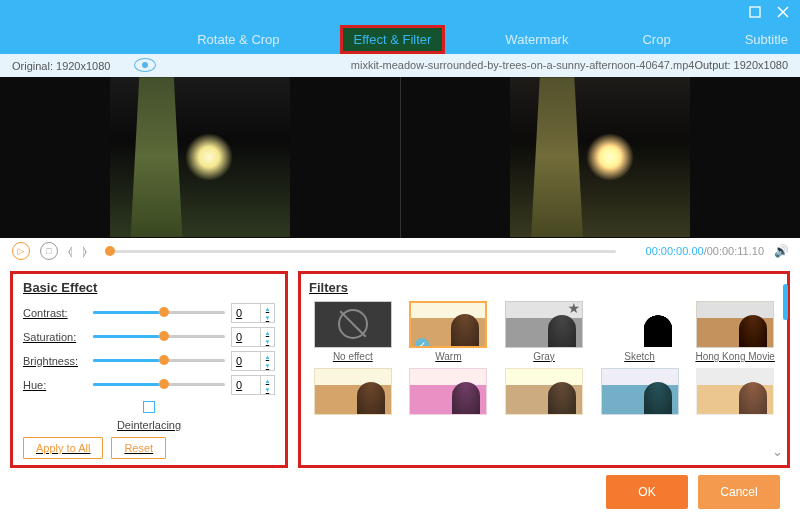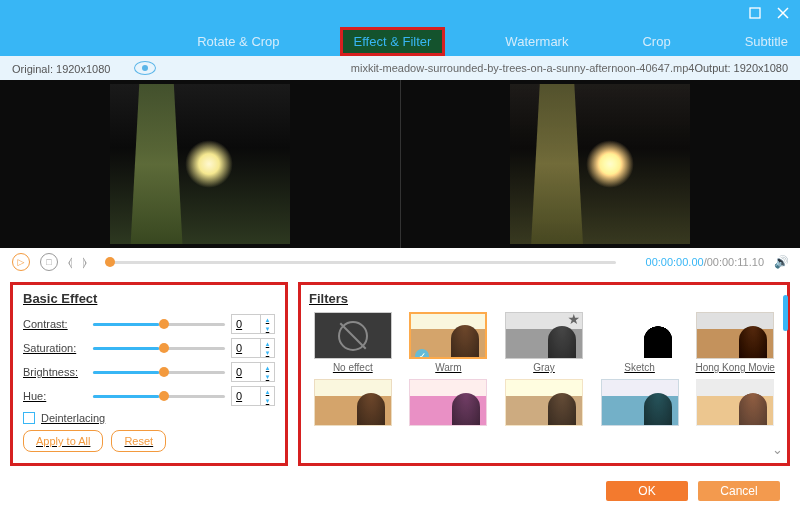--- a/index.html
+++ b/index.html
@@ -38,24 +38,24 @@
 .panel h3 { font-size: 13px; font-weight: bold; color: #333; margin-bottom: 6px; }
 .effect-row { display: flex; align-items: center; height: 24px; gap: 6px; }
 .effect-row label { width: 64px; font-size: 11px; color: #444; }
 .slider { flex: 1; height: 3px; background: #ccc; position: relative; border-radius: 2px; }
 .slider .fill { position: absolute; height: 100%; background: #38b6f5; border-radius: 2px; width: 50%; }
 .slider .kn { position: absolute; left: 50%; top: -4px; width: 10px; height: 10px; background: #f39a3e; border-radius: 50%; }
 .numbox { width: 44px; height: 20px; border: 1px solid #ccc; display: flex; align-items: center; }
 .numbox input { width: 28px; border: none; font-size: 11px; padding-left: 4px; outline: none; }
 .numbox .spins { width: 14px; display: flex; flex-direction: column; border-left: 1px solid #ccc; }
 .numbox .spins span { height: 9px; font-size: 7px; text-align: center; color: #38b6f5; cursor: pointer; line-height: 9px; }
-.chk { display: flex; align-items: center; gap: 6px; margin-top: 4px; font-size: 11px; color: #444; }
+.chk { display: flex; align-items: center; gap: 6px; margin-top: 4px; font-size: 11px; color: #444; flex-direction: column; }
 .chk .box { width: 12px; height: 12px; border: 1px solid #38b6f5; }
 .btnrow { display: flex; gap: 8px; margin-top: 6px; }
-.btnrow button { flex: 0 0 auto; padding: 4px 12px; background: #fff; border: 1px solid #f39a3e; color: #f39a3e; font-size: 11px; border-radius: 8px; cursor: pointer; }
+.btnrow button { flex: 0 0 auto; padding: 4px 12px; background: #fff; border: 1px solid #f39a3e; color: #f39a3e; font-size: 11px; border-radius: 1px; cursor: pointer; }
 .filters-grid { display: grid; grid-template-columns: repeat(5, 1fr); gap: 6px 8px; }
 .filter-item { display: flex; flex-direction: column; align-items: center; gap: 3px; cursor: pointer; }
 .filter-thumb { width: 78px; height: 47px; background: linear-gradient(to bottom, #c8b8a0 0%, #a88860 100%); border: 1px solid #ccc; position: relative; overflow: hidden; }
 .filter-thumb.none { background: #3a3a3a; display: flex; align-items: center; justify-content: center; }
 .filter-thumb.none::before { content: ''; width: 26px; height: 26px; border: 2px solid #888; border-radius: 50%; position: absolute; }
 .filter-thumb.none::after { content: ''; width: 36px; height: 2px; background: #888; transform: rotate(45deg); position: absolute; }
 .filter-thumb.desert::before { content: ''; position: absolute; inset: 0; background: linear-gradient(to bottom, #d4e6ee 0 35%, #c49668 35% 100%); }
 .filter-thumb.desert::after { content: ''; position: absolute; right: 6px; bottom: 0; width: 28px; height: 32px; background: radial-gradient(ellipse at top, #6b4028, #3a2418); border-radius: 14px 14px 0 0; }
 .filter-thumb.sel { border: 2px solid #f39a3e; }
 .filter-thumb .chkmark { position: absolute; left: 4px; bottom: -6px; width: 14px; height: 14px; background: #38b6f5; border-radius: 50%; color: #fff; font-size: 9px; display: flex; align-items: center; justify-content: center; }
@@ -65,21 +65,21 @@
 .f-sketch { filter: grayscale(1) contrast(3) brightness(1.4); }
 .f-hk { filter: sepia(0.15) contrast(1.35) brightness(0.88); }
 .f-warm { filter: sepia(0.4) saturate(1.3); }
 .f-mask { filter: sepia(0.3) hue-rotate(280deg) saturate(1.2); }
 .f-old { filter: sepia(0.55); }
 .f-cool { filter: sepia(0.25) hue-rotate(160deg); }
 .f-over { filter: brightness(1.4) contrast(0.85); }
 .scrollrail { position: absolute; right: -1px; top: 10px; width: 5px; height: 36px; background: #38b6f5; border-radius: 3px; }
 .chev { position: absolute; right: 4px; bottom: 6px; color: #999; font-size: 13px; }
 .footer { height: 42px; display: flex; justify-content: flex-end; align-items: center; padding: 0 20px; gap: 10px; }
-.footer button { width: 82px; height: 20px; border: none; color: #fff; font-size: 12px; border-radius: 2px; cursor: pointer; }
+.footer button { width: 82px; height: 34px; border: none; color: #fff; font-size: 12px; border-radius: 2px; cursor: pointer; }
 .footer .ok { background: #f37a2e; }
 .footer .cancel { background: #f39a4e; }
 </style>
 </head>
 <body>
 
 <div class="window">
   <div class="titlebar">
     <div class="wbtn">
         <svg width="12" height="12">

